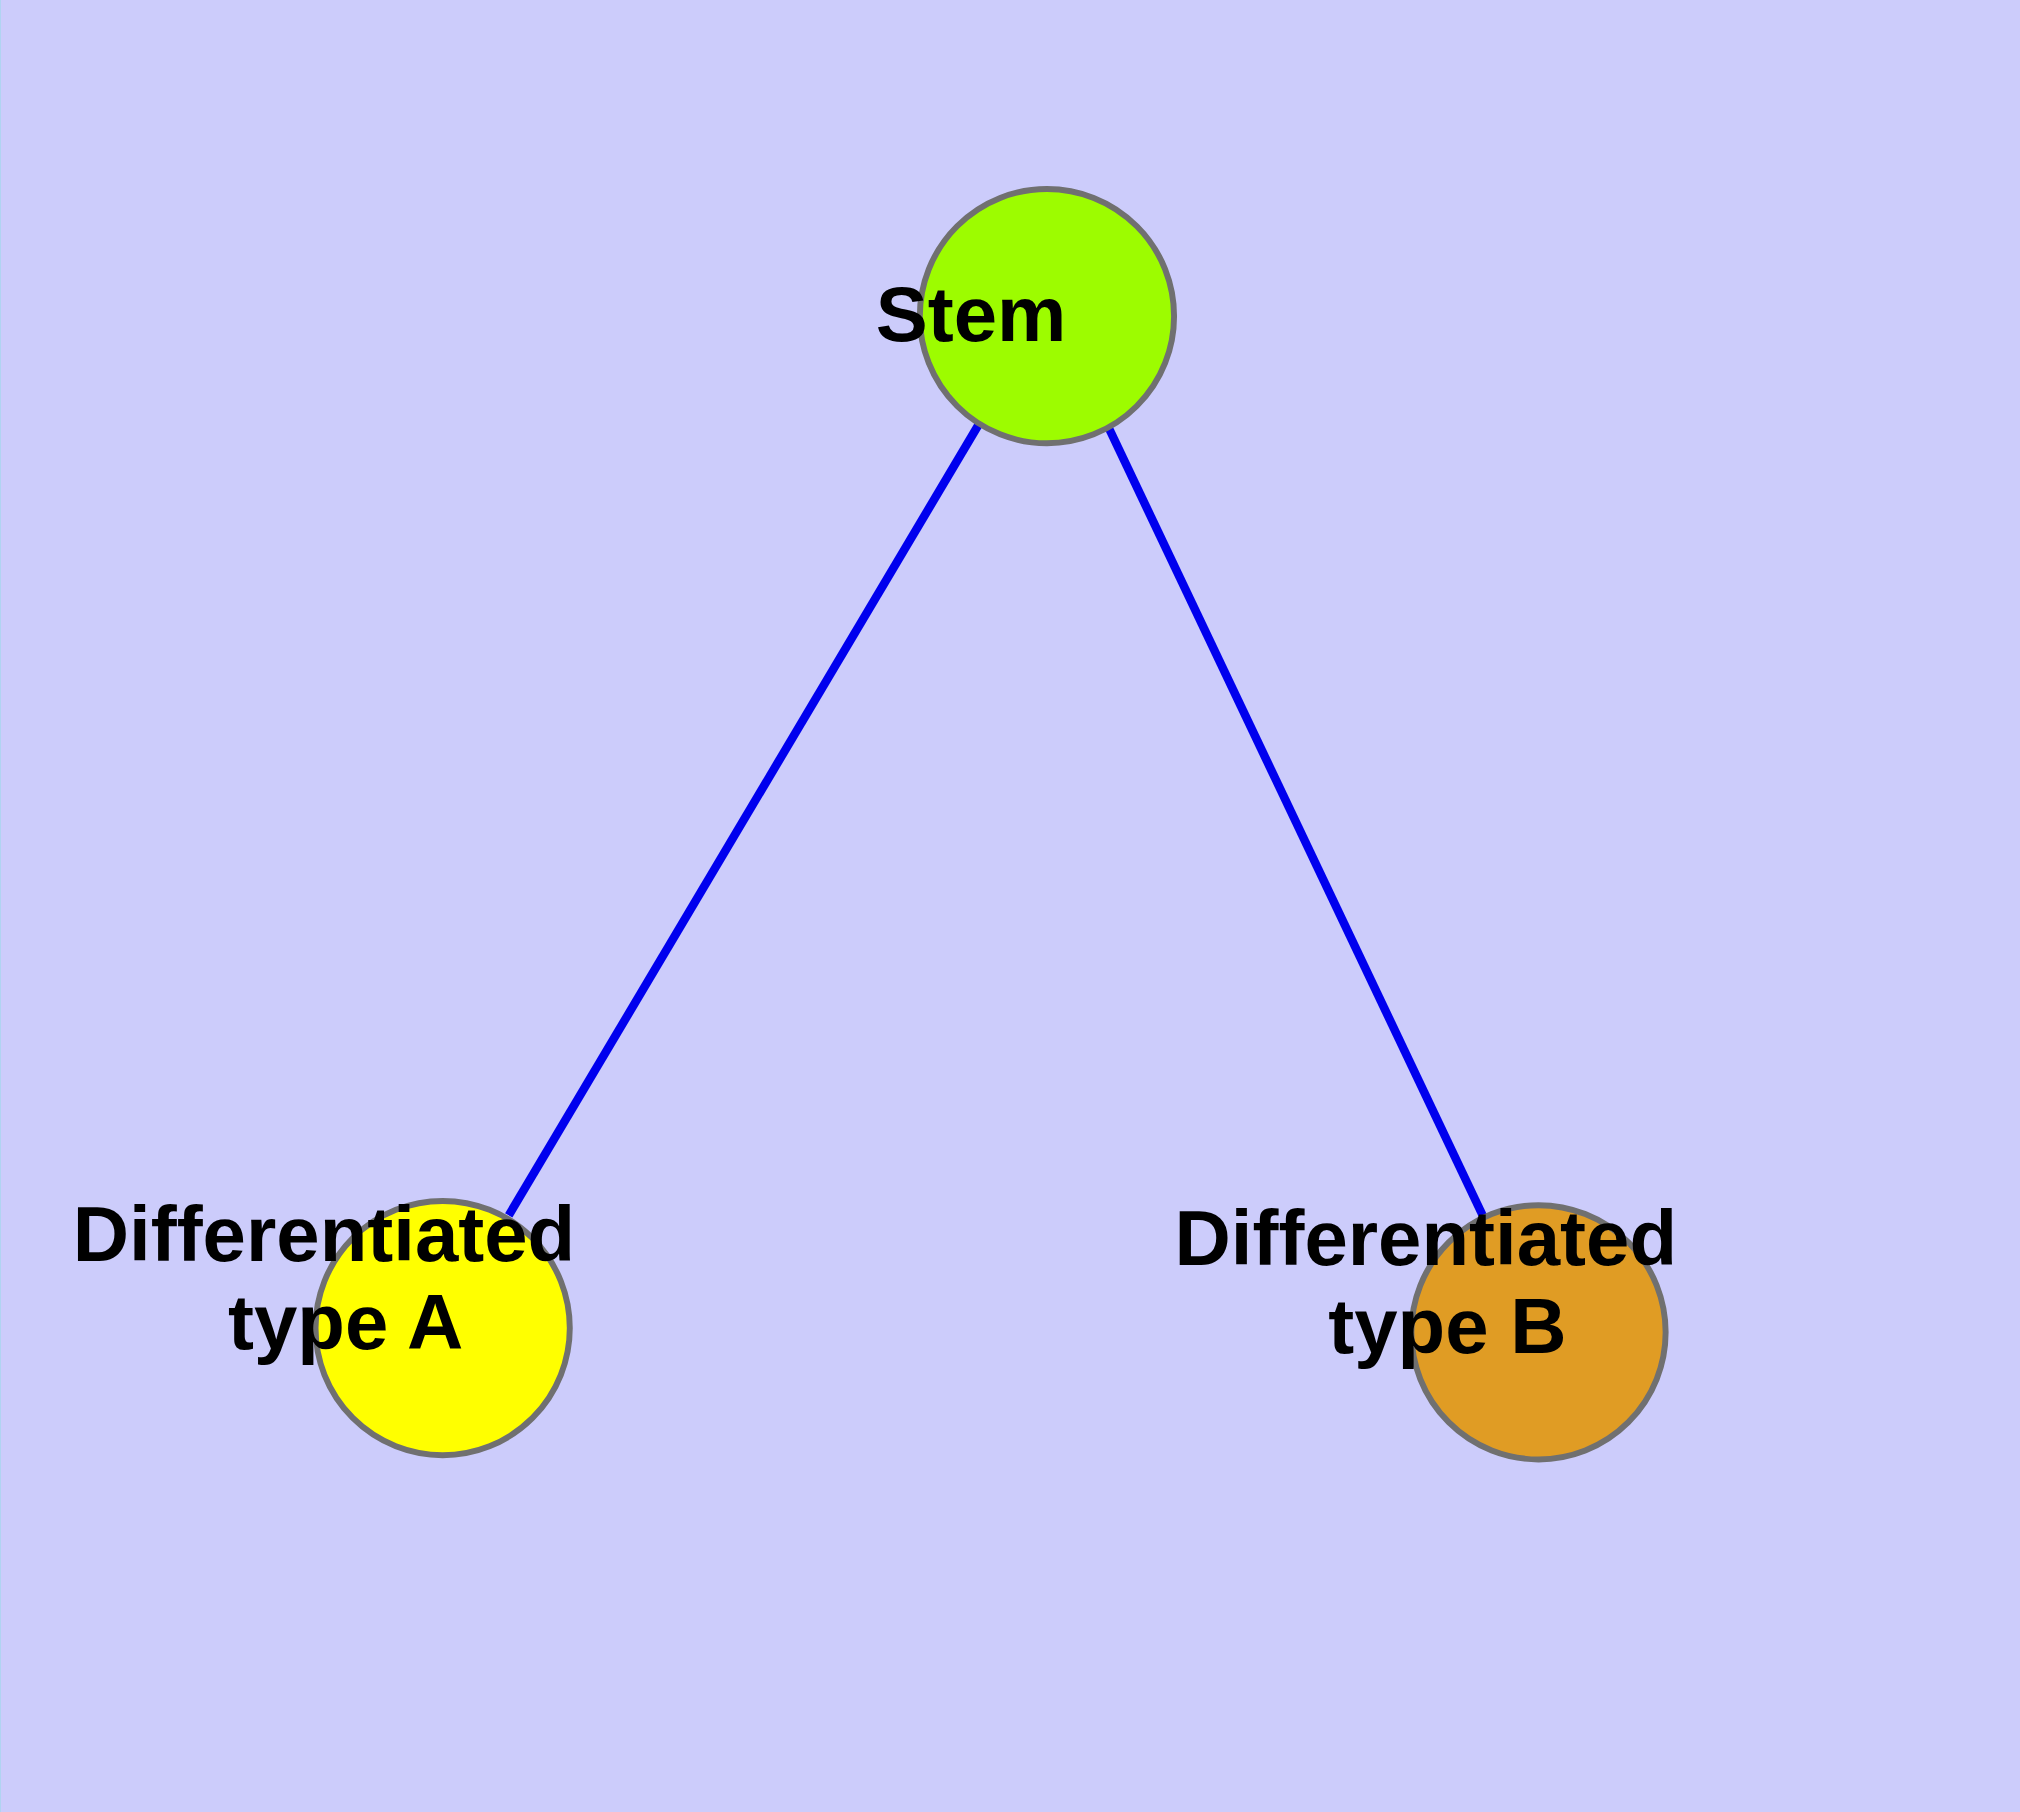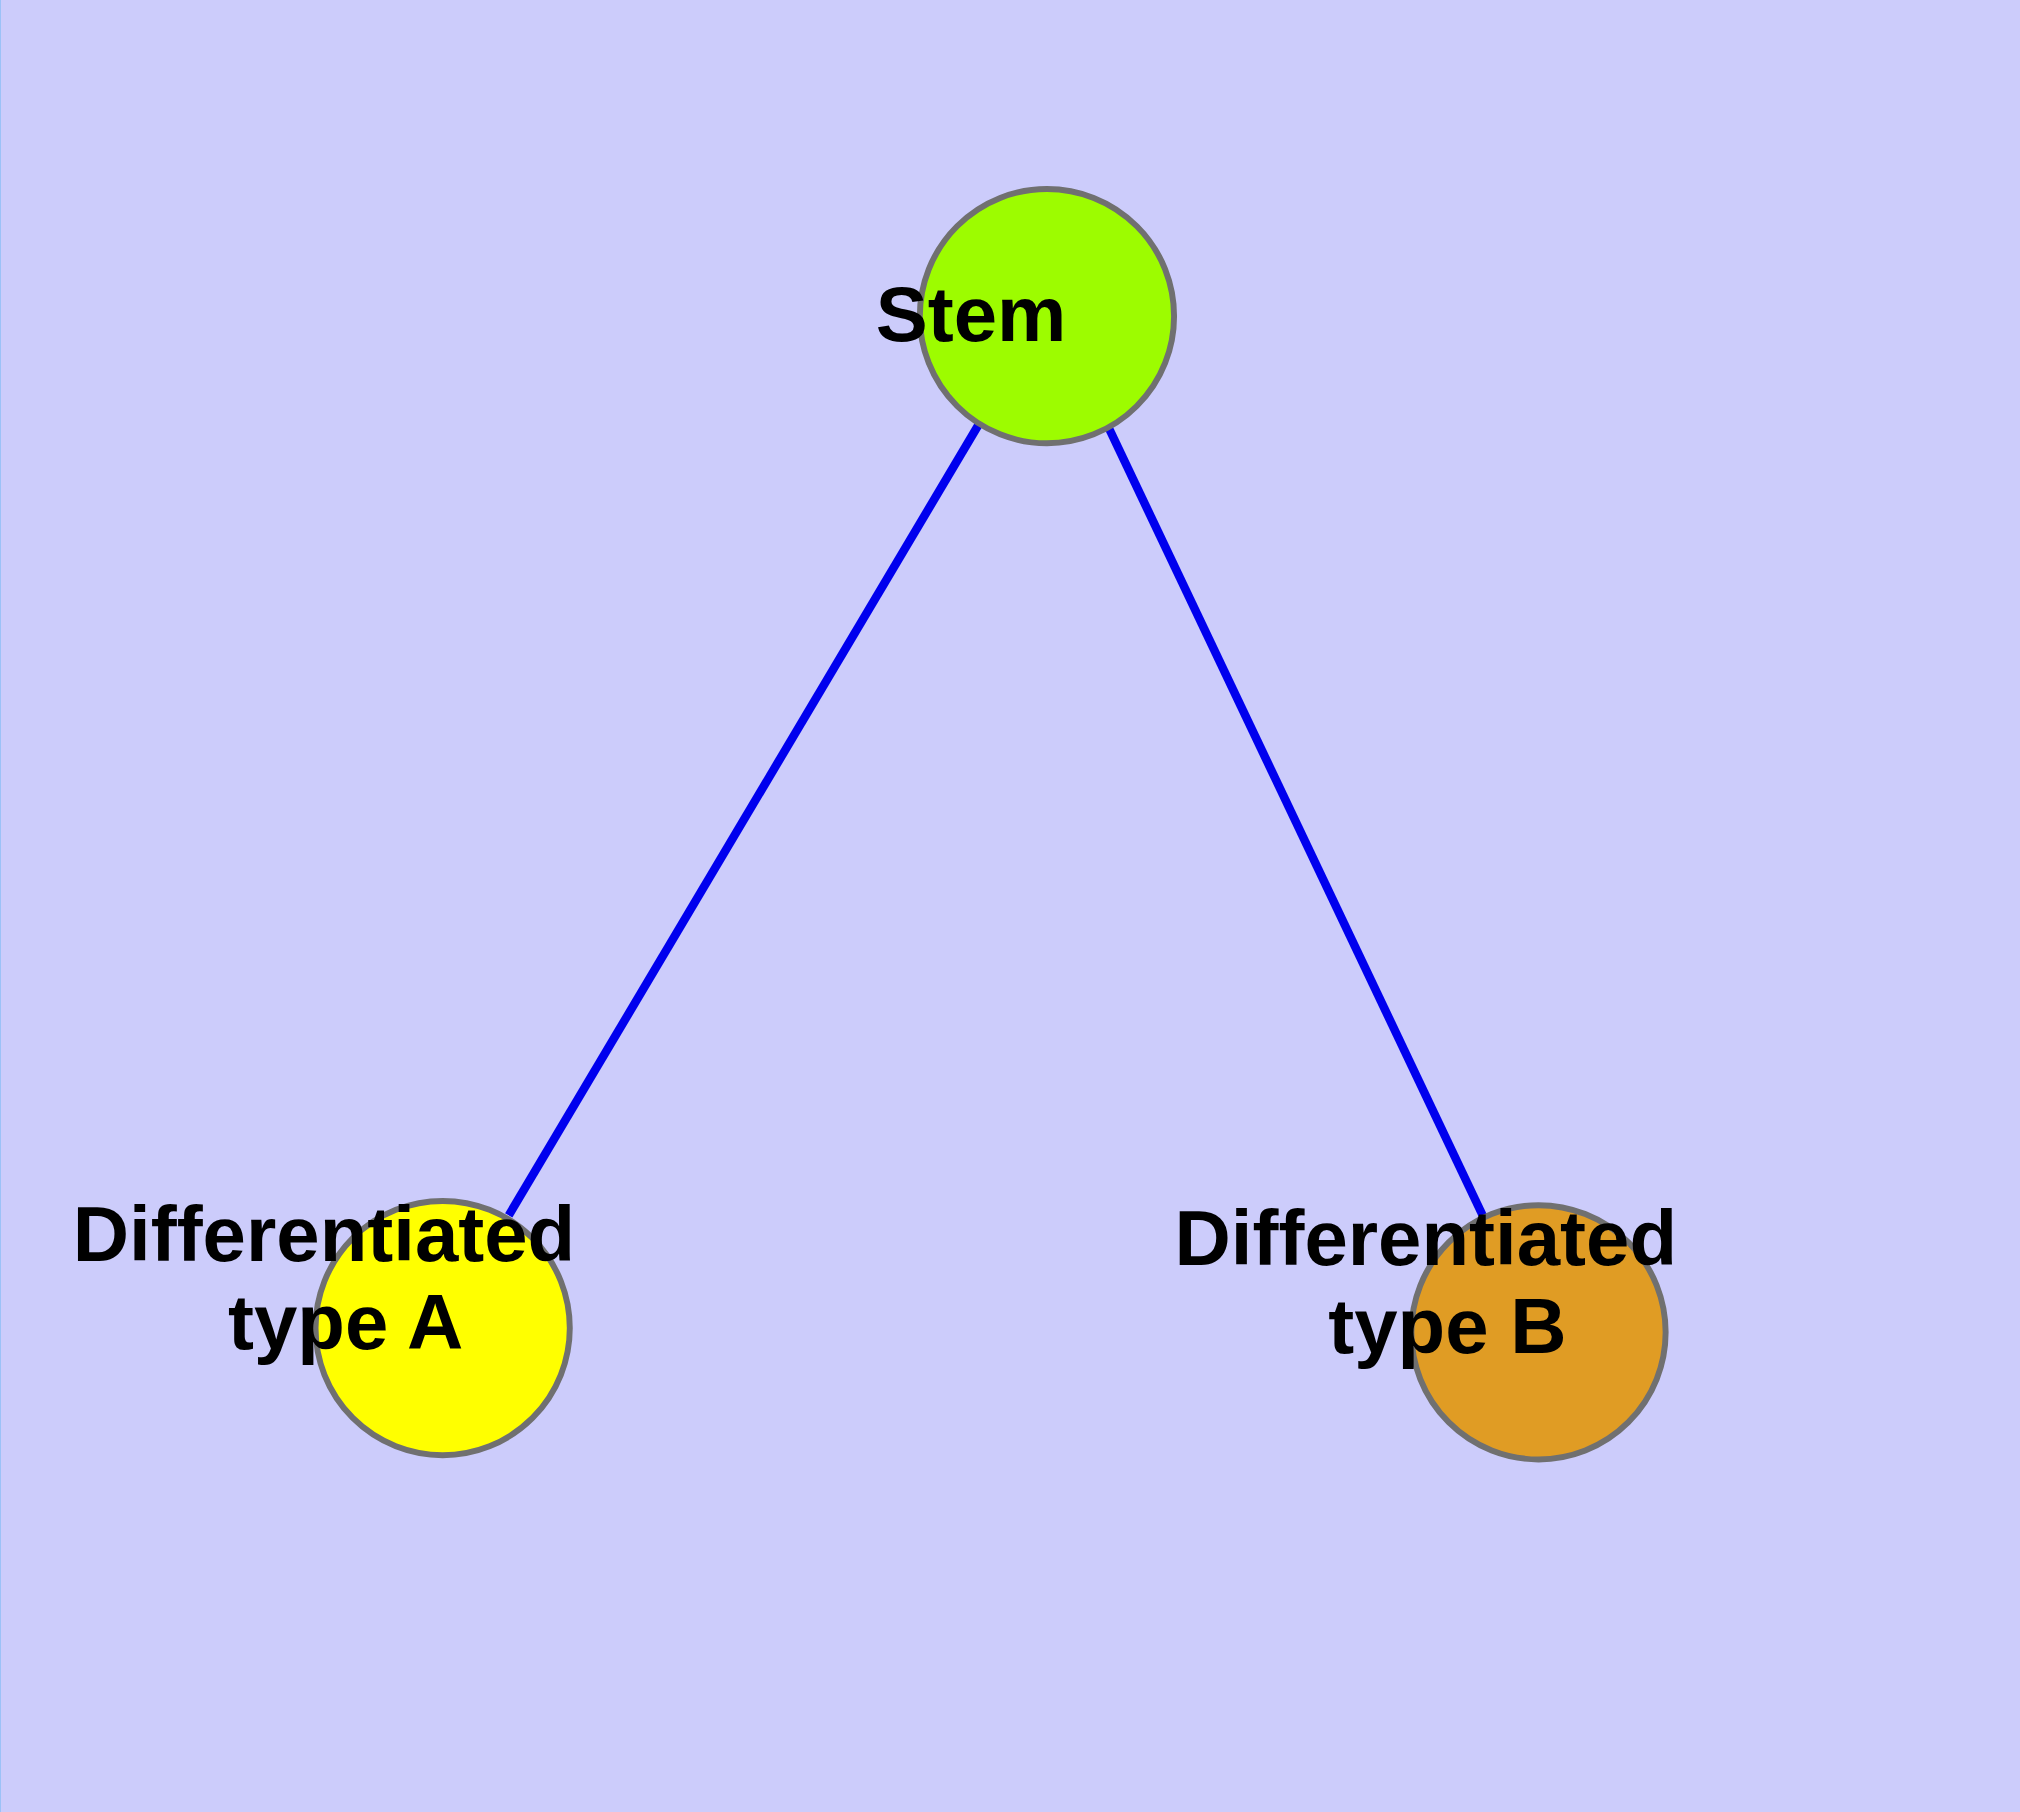--- a/index.html
+++ b/index.html
@@ -31,21 +31,21 @@
     fill: #000000;
     dominant-baseline: middle;
     text-anchor: middle;
     paint-order: normal;
     white-space: pre;
   }
 </style>
 </head>
 <body>
 
-<div id="stage" style="background: #0ea5e9; width: 2021px; height: 1812px;">
+<div id="stage" style="background: #5eead4; width: 2021px; height: 1812px;">
   <svg id="graph-svg" viewBox="0 0 2384 2138" xmlns="http://www.w3.org/2000/svg">
 
     <rect x="0" y="0" width="2384" height="2138" fill="#ccccfb"></rect>
 
     <g>
       <line x1="1155" y1="500" x2="600" y2="1434" stroke="#0000ee" stroke-width="10" stroke-linecap="butt"></line>
       <line x1="1308" y1="505" x2="1751" y2="1438" stroke="#0000ee" stroke-width="10" stroke-linecap="butt"></line>
     </g>
 
     <g>

